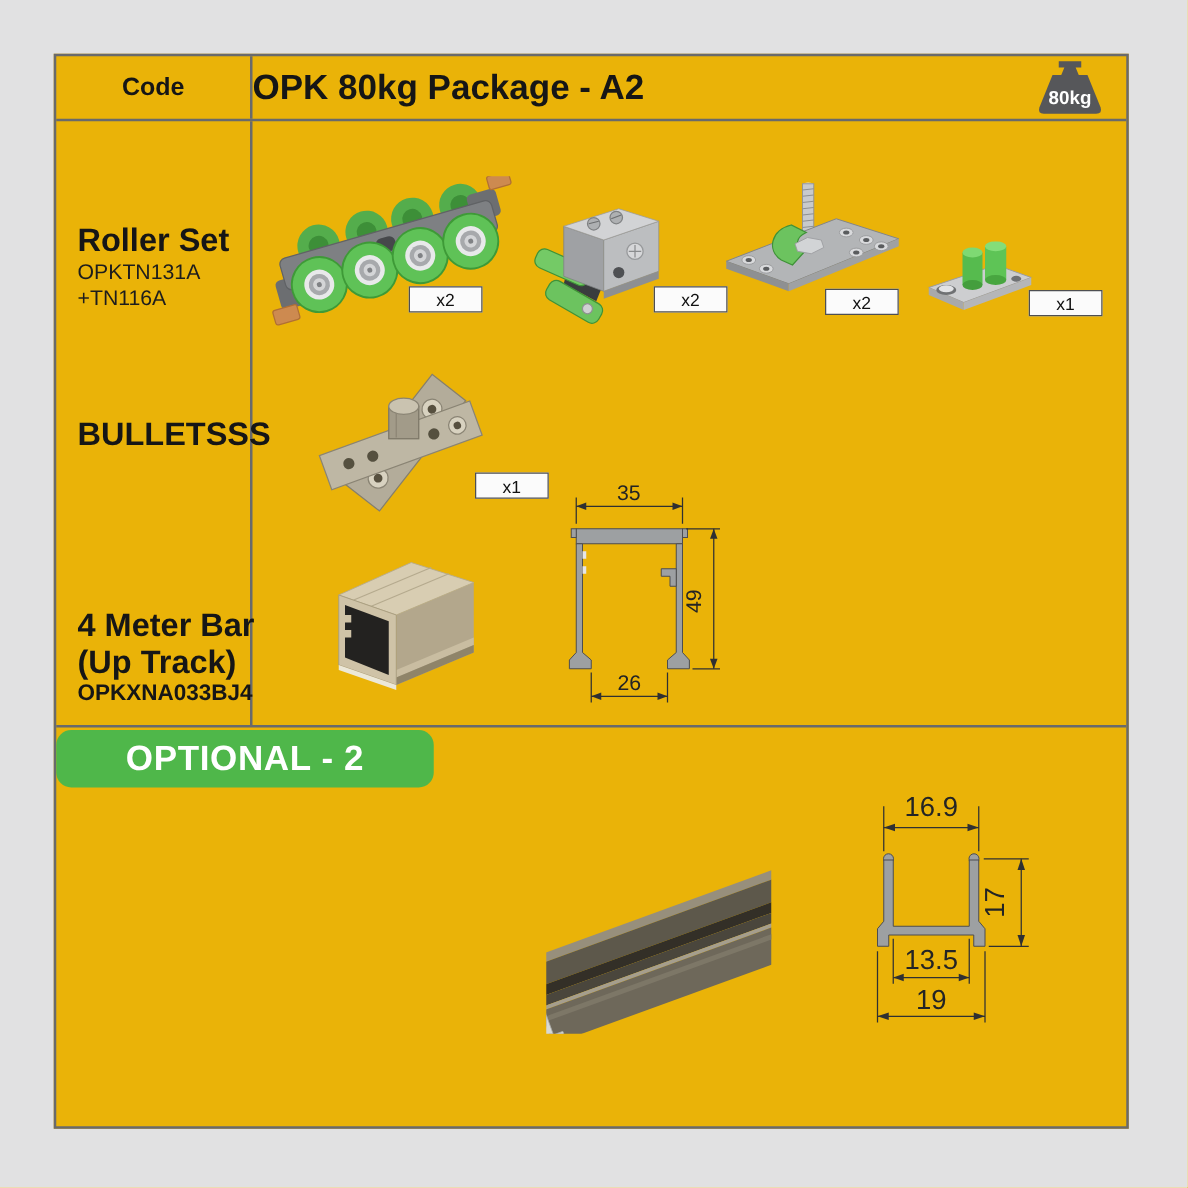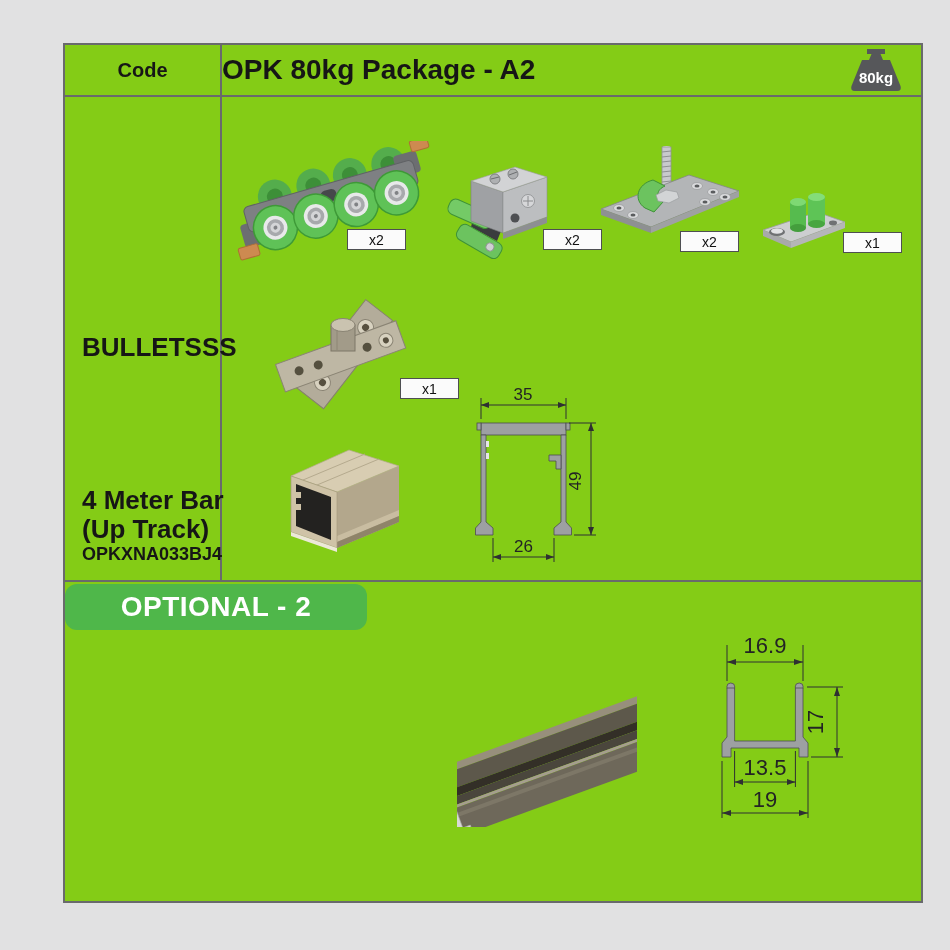--- a/index.html
+++ b/index.html
@@ -1,19 +1,19 @@
 <!DOCTYPE html>
 <html><head>
 <meta charset="utf-8">
 <style>
   html,body{margin:0;padding:0;}
   .page{position:relative;width:950px;height:950px;background:#e1e1e2;
         font-family:"Liberation Sans",sans-serif;overflow:hidden;color:#161616;}
   .sheet{position:absolute;left:43px;top:43px;width:856px;height:856px;
-         border:2px solid #696a6c;background:#84cc16;margin-left:20px;}
+         border:2px solid #696a6c;background:#eab308;}
   
   .header-row{position:absolute;left:0;top:0;width:100%;height:50px;
               border-bottom:2px solid #696a6c;display:flex;}
   .code-cell{width:155px;border-right:2px solid #696a6c;display:flex;
              align-items:center;justify-content:center;font-weight:bold;font-size:20px;}
   .title-cell{flex:1;display:flex;align-items:center;
               font-weight:bold;font-size:28px;}
   .weight-badge{position:absolute;left:779px;top:2px;}
   
   .v-divider{position:absolute;left:155px;top:52px;width:2px;height:483px;background:#696a6c;}
@@ -66,20 +66,25 @@
 
     <svg class="weight-badge" width="64" height="46" viewBox="0 0 64 46">
       <path d="M23,2 H41 V7 H36.5 L39,13 H25 L27.5,7 H23 Z" fill="#56575a"></path>
       <path d="M18,13 H46 L56.5,39 Q58,44 53,44 H11 Q6,44 7.5,39 Z" fill="#56575a"></path>
       <text x="32" y="36" text-anchor="middle" font-size="15" font-weight="bold" fill="#ffffff">80kg</text>
     </svg>
 
     <div class="v-divider"></div>
     <div class="h-divider"></div>
 
+    <div class="label-block lb-roller">
+      <div class="item-title">Roller Set</div>
+      <div class="item-code">OPKTN131A</div>
+      <div class="item-code">+TN116A</div>
+    </div>
 
     <div class="label-block lb-bullets">
       <div class="item-title">BULLETSSS</div>
     </div>
 
     <div class="label-block lb-uptrack">
       <div class="item-title">4 Meter Bar</div>
       <div class="item-title">(Up Track)</div>
       <div class="item-code-bold">OPKXNA033BJ4</div>
     </div>

